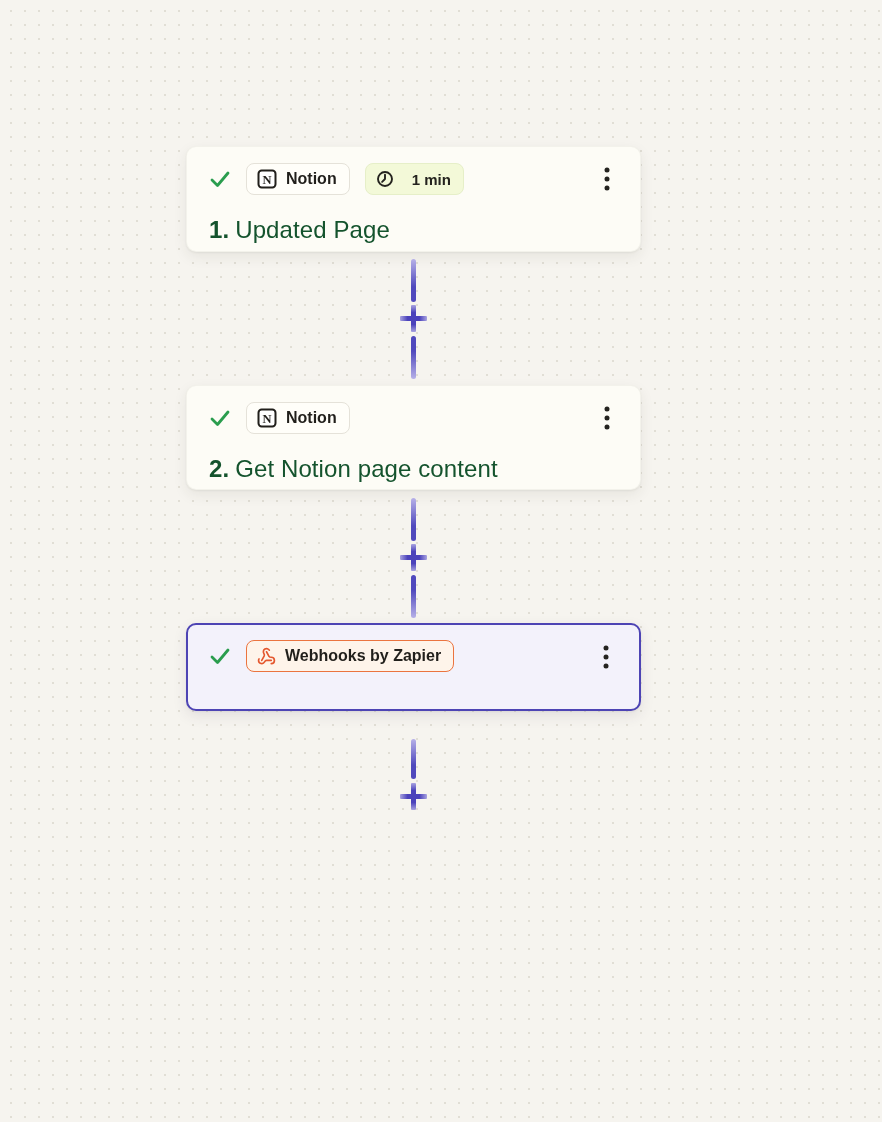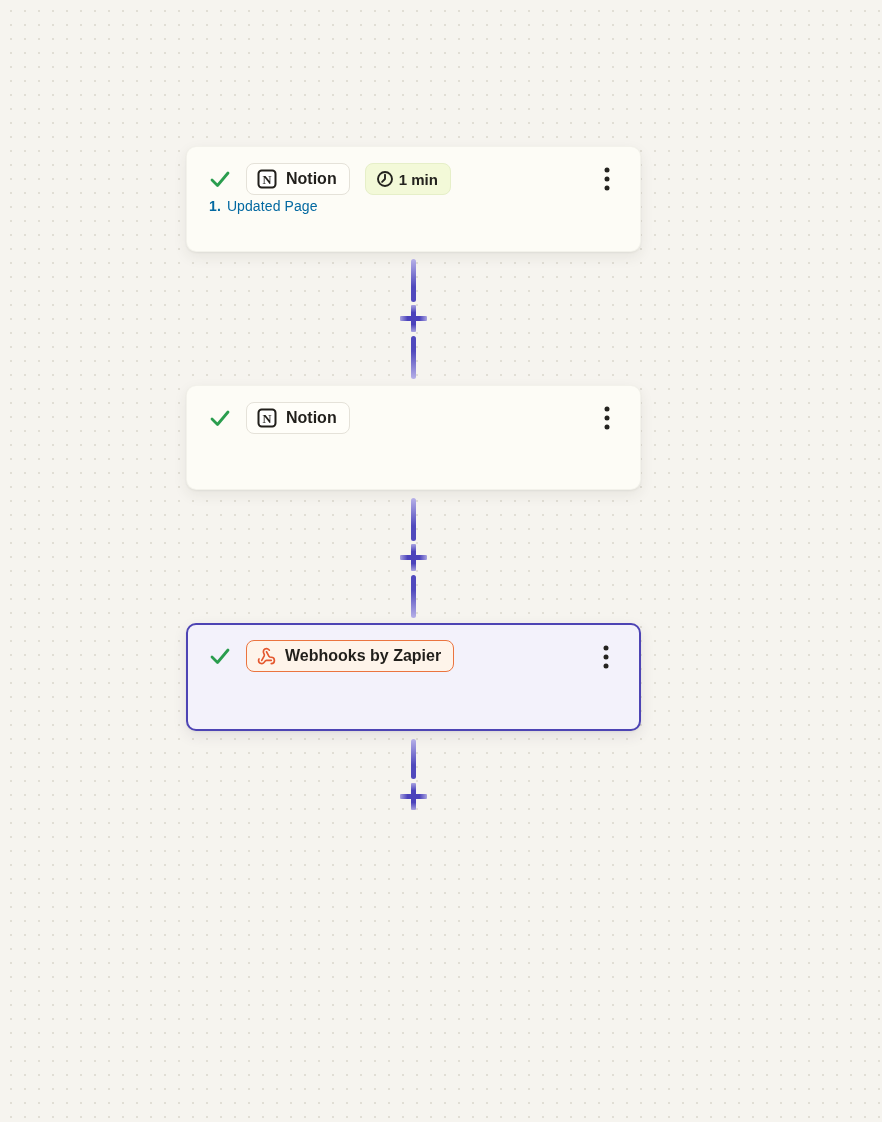--- a/index.html
+++ b/index.html
@@ -50,21 +50,21 @@
     color: #211f1b;
     cursor: pointer;
   }
   .app-pill.webhook {
     background: #fef4ea;
     border: 1.5px solid #eb743f;
   }
   .duration-pill {
     display: inline-flex;
     align-items: center;
-    gap: 5px;
+    gap: 18px;
     height: 32px;
     padding: 0 12px 0 10px;
     background: #f3f9d8;
     border: 1px solid #e6efc8;
     border-radius: 8px;
     font-size: 15px;
     font-weight: 600;
     color: #24231e;
     cursor: pointer;
   }
@@ -75,23 +75,23 @@
     width: 22px;
     height: 32px;
     display: flex;
     align-items: center;
     justify-content: center;
     background: none;
     border: none;
     cursor: pointer;
   }
   .step-title {
-    margin-top: 3px;
-    font-size: 14px;
-    color: #0369a1;
+    margin-top: 21px;
+    font-size: 24px;
+    color: #14532d;
     font-weight: 500;
     letter-spacing: 0.1px;
   }
   .step-title .num { font-weight: 700; margin-right: 6px; }
 
   
   .conn-line {
     position: absolute;
     left: 411px;
     width: 5px;
@@ -187,27 +187,30 @@
         <span>Notion</span>
       </span>
       <button class="kebab">
         <svg width="6" height="24" viewBox="0 0 6 24">
           <circle cx="3" cy="3" r="2.5" fill="#24231f"></circle>
             <circle cx="3" cy="12" r="2.5" fill="#24231f"></circle>
             <circle cx="3" cy="21" r="2.5" fill="#24231f"></circle>
         </svg>
       </button>
     </div>
+    <div class="step-title">
+      <span class="num">2.</span><span>Get Notion page content</span>
+    </div>
   </div>
 
   <div class="conn-line to-plus" style="top:498px;height:43px"></div>
   <button class="plus-btn" style="top:544px"></button>
   <div class="conn-line from-plus" style="top:575px;height:43px"></div>
 
-  <div class="step-card selected" style="top:623px;height:108px">
+  <div class="step-card selected" style="top:623px;height:88px">
     <div class="card-row">
       <span class="check">
         <svg width="22" height="20" viewBox="0 0 22 20">
             <path d="M3 11 L8.5 16.5 L19 4" fill="none" stroke="#2a9d4e" stroke-width="2.8" stroke-linecap="round" stroke-linejoin="round"></path>
           </svg>
       </span>
       <span class="app-pill webhook">
         <span style="display:inline-flex;">
           <svg width="19" height="19" viewBox="0 0 24 24" fill="none" stroke="#e4572e" stroke-width="2.1" stroke-linecap="round" stroke-linejoin="round">
             <path d="M18 16.98h-5.99c-1.1 0-1.95.94-2.48 1.9A4 4 0 0 1 2 17c.01-.7.2-1.4.57-2"></path>

